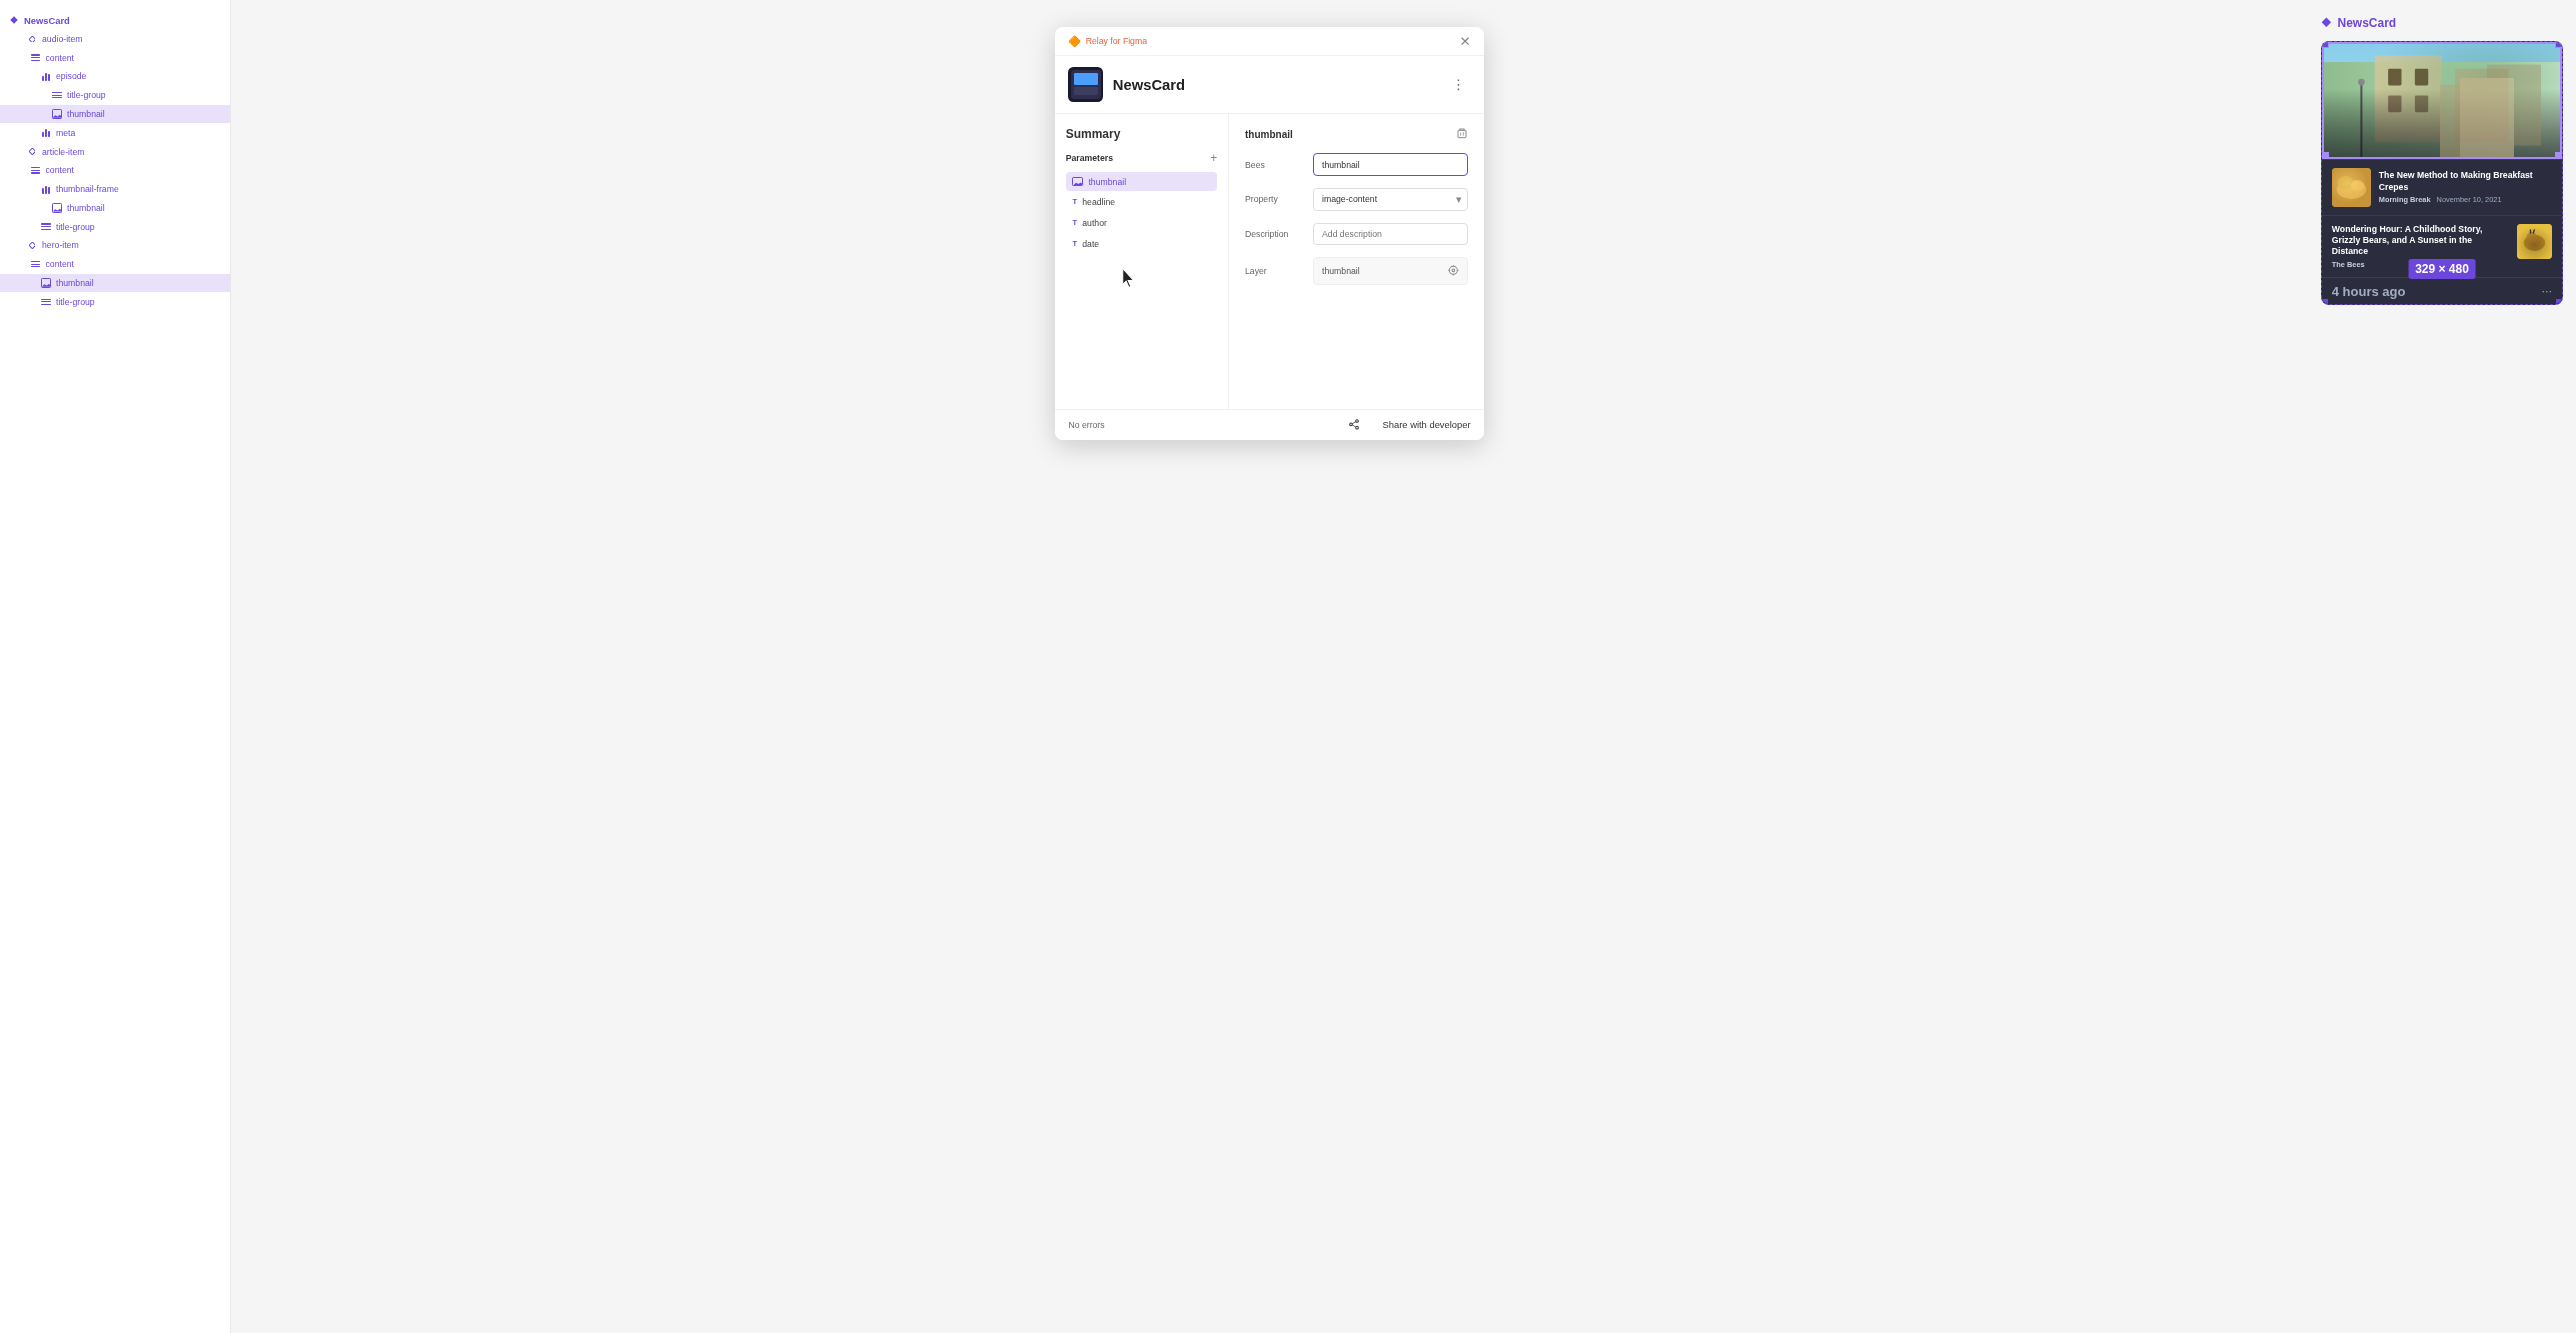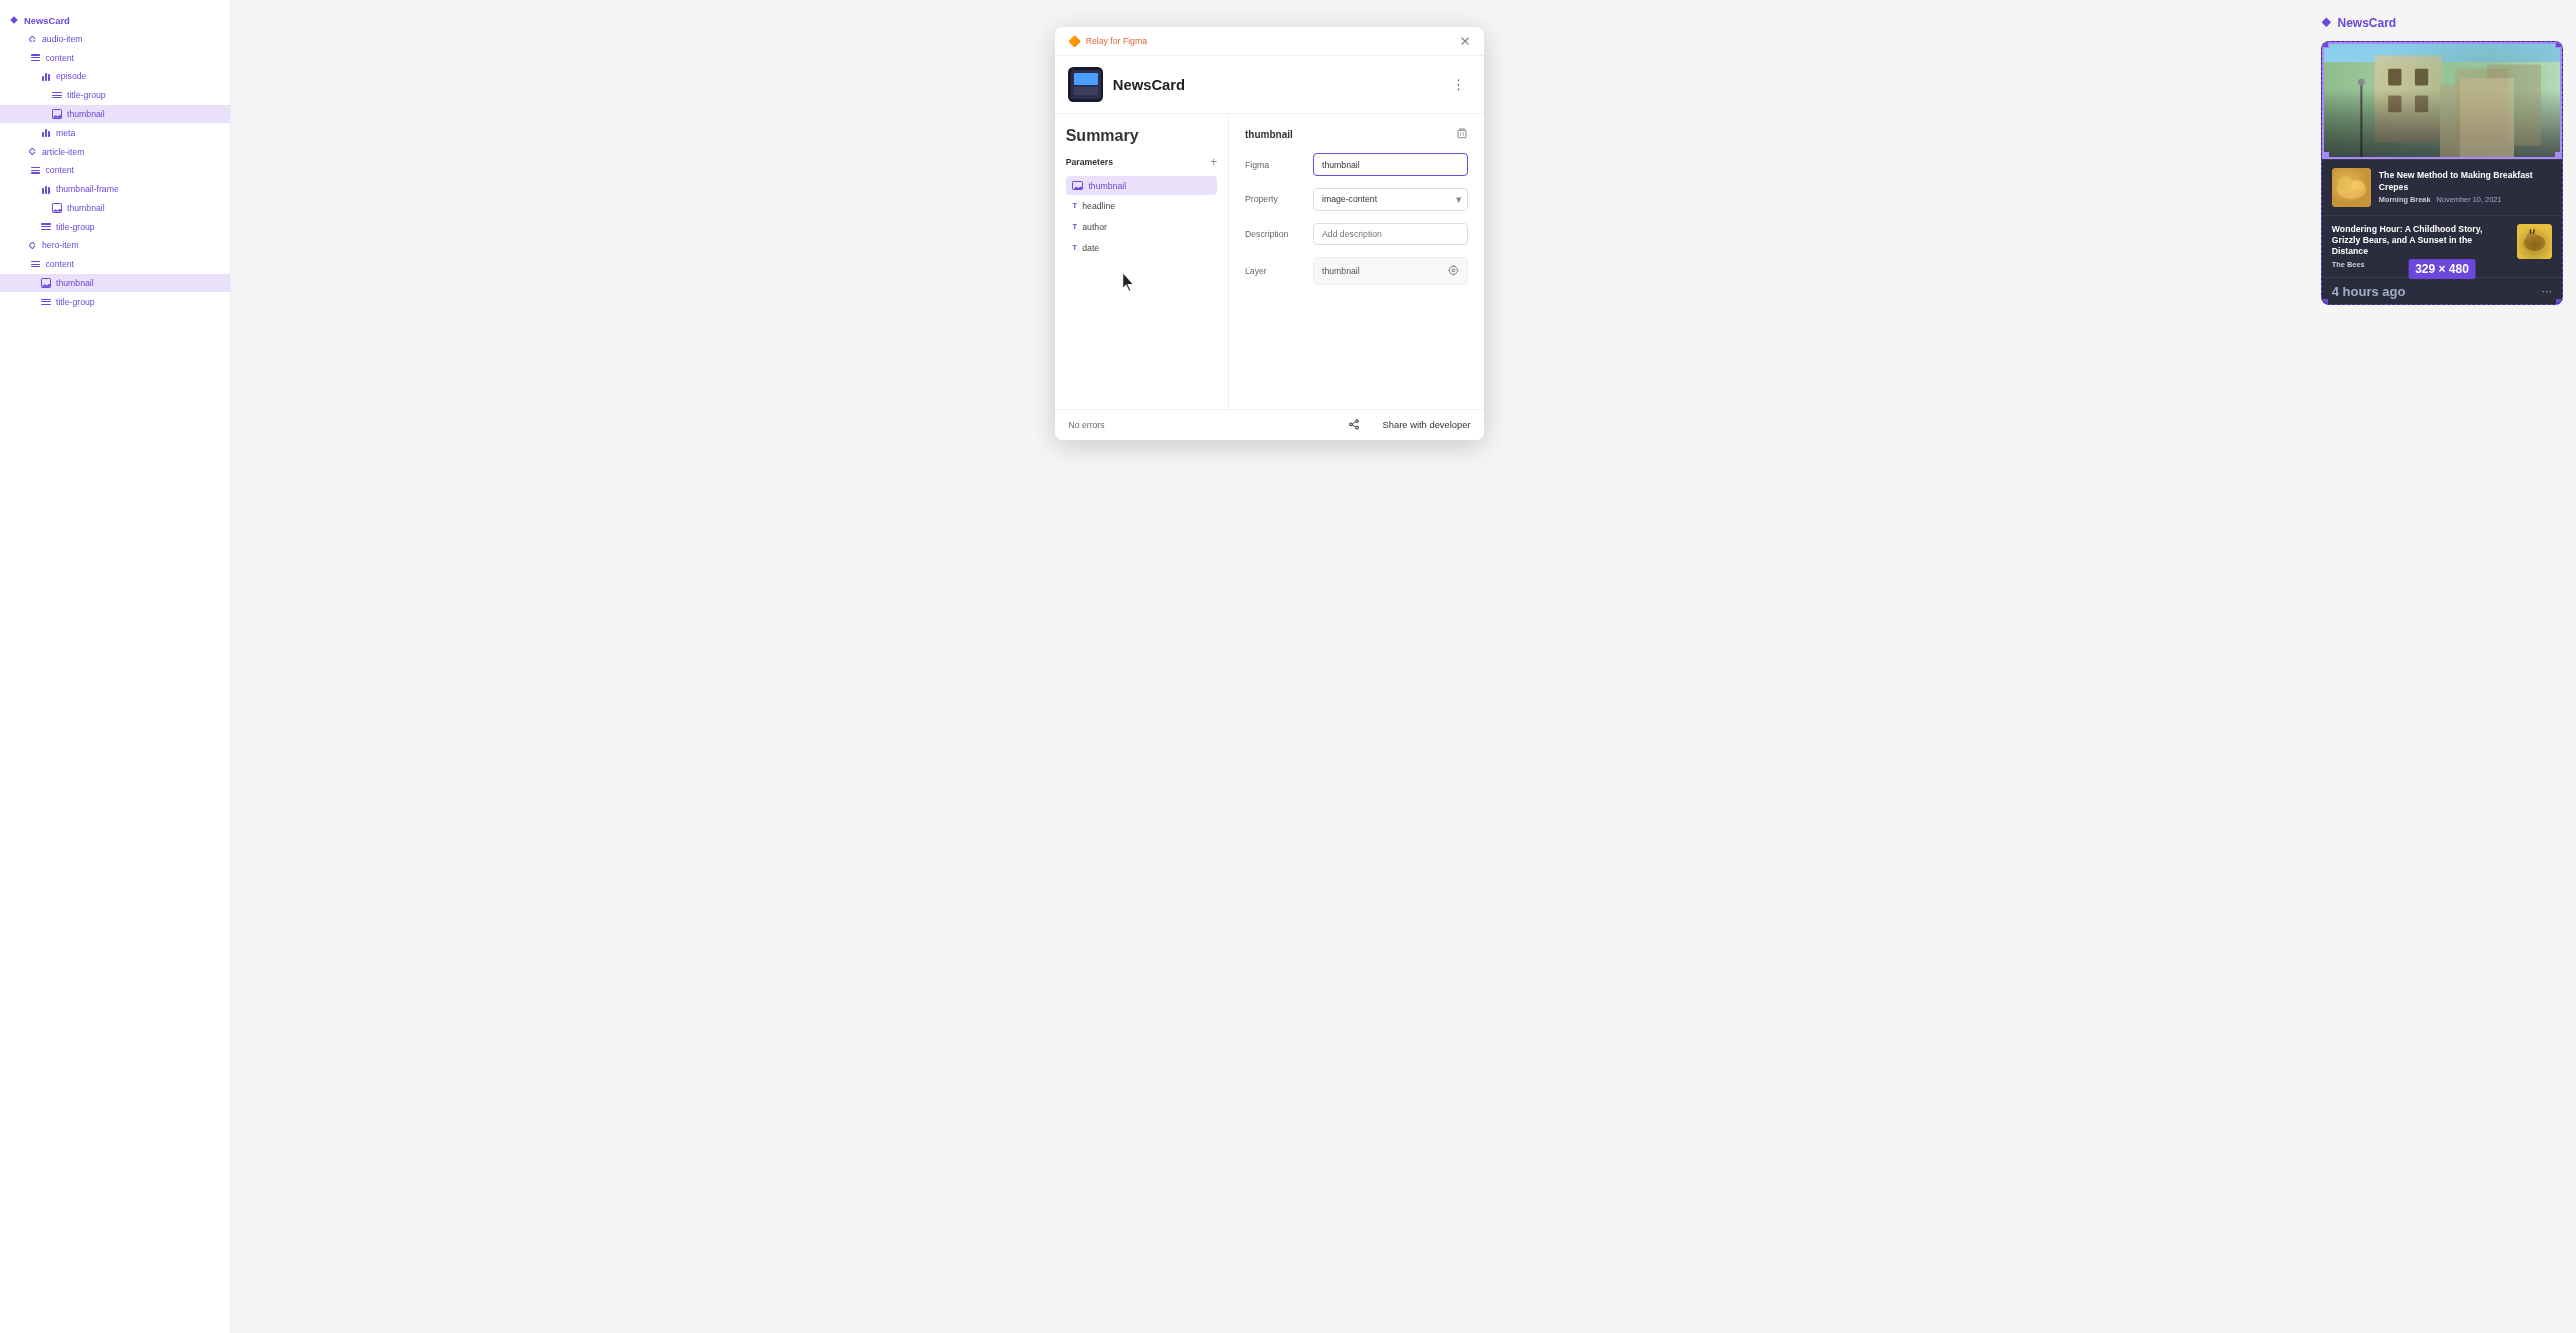--- a/index.html
+++ b/index.html
@@ -126,21 +126,21 @@
 
     .panel-body {
       display: flex;
       min-height: 295px;
     }
     .panel-left {
       width: 174px;
       border-right: 0.7px solid #f0f0f0;
       padding: 13.4px 10.7px;
     }
-    .panel-left-title { font-size: 16px; font-weight: 600; color: #333; margin-bottom: 10.7px; }
+    .panel-left-title { font-size: 12px; font-weight: 600; color: #333; margin-bottom: 10.7px; }
     .section-header { display: flex; align-items: center; justify-content: space-between; margin-bottom: 8px; }
     .section-label { font-size: 8.7px; font-weight: 600; color: #333; }
     .add-btn { background: none; border: none; cursor: pointer; font-size: 12px; color: #888; line-height: 1; }
     .param-list { display: flex; flex-direction: column; gap: 1.3px; }
     .param-item {
       display: flex;
       align-items: center;
       gap: 5.4px;
       padding: 4.7px 6.7px;
       border-radius: 4px;
@@ -603,21 +603,21 @@
               <line x1="6" y1="5" x2="6" y2="3" stroke="#888" stroke-width="1.5"></line>
               <line x1="12" y1="5" x2="12" y2="3" stroke="#888" stroke-width="1.5"></line>
               <line x1="5" y1="3" x2="13" y2="3" stroke="#888" stroke-width="1.5"></line>
               <line x1="7" y1="8" x2="7" y2="13" stroke="#888" stroke-width="1.2"></line>
               <line x1="11" y1="8" x2="11" y2="13" stroke="#888" stroke-width="1.2"></line>
             </svg>
           </button>
         </div>
 
         <div class="field-row">
-          <span class="field-label">Figma</span>
+          <span class="field-label">Bees</span>
           <input class="field-input" type="text" value="thumbnail" style="">
         </div>
 
         <div class="field-row">
           <span class="field-label">Property</span>
           <div class="field-select-wrapper">
             <select class="field-select">
               <option>image-content</option>
             </select>
             <span class="select-arrow">▾</span>

